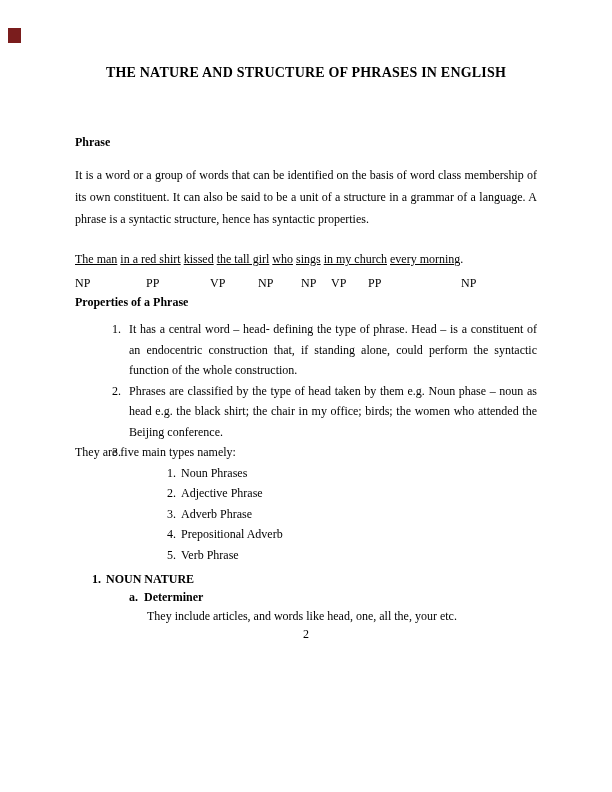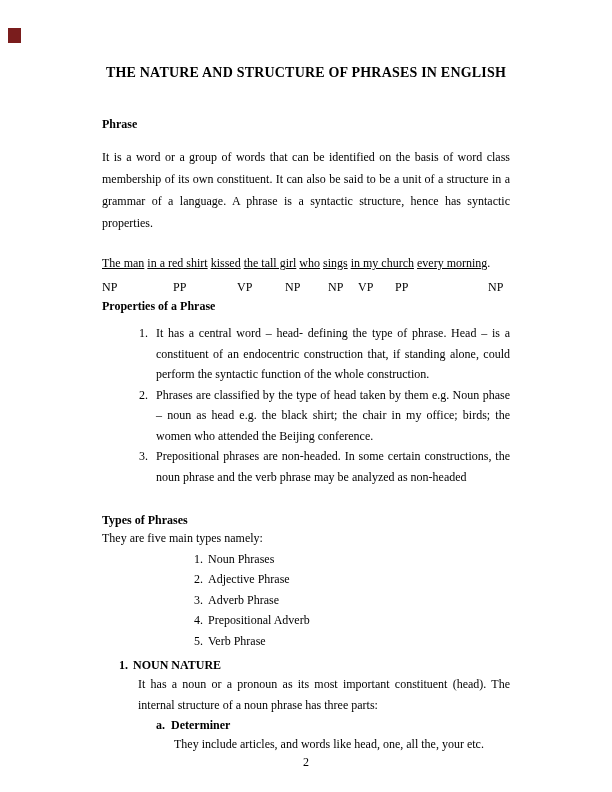--- a/index.html
+++ b/index.html
@@ -8,31 +8,31 @@
     width:612px; height:792px;
     background:#ffffff;
     font-family:"Liberation Serif", serif;
     font-size:12px; color:#000;
     overflow:hidden;
   }
   .marker {
     position:absolute; left:8px; top:28px;
     width:13px; height:15px;
   }
-  .content { padding:0 102px; }
+  .content { padding:0 75px; }
   .doc-title {
     margin-top:64px;
     text-align:center;
     font-weight:bold;
     font-size:14px;
     line-height:18px;
     letter-spacing:0.2px;
   }
   .h-bold { font-weight:bold; line-height:16px; }
-  .h-phrase { margin-top:34px; }
+  .h-phrase { margin-top:52px; }
   .para {
     margin-top:14px;
     line-height:22px;
     text-align:justify;
   }
   .sentence { margin-top:18px; line-height:22px; }
   .sentence .u { text-decoration:underline; }
   .np-row { position:relative; height:18px; margin-top:6px; }
   .np-row span { position:absolute; top:0; }
   .h-props { line-height:17px; }
@@ -93,25 +93,23 @@
       <div class="li">
         <span class="num">1.</span>
         <span>It has a central word – head- defining the type of phrase. Head – is a constituent of an endocentric construction that, if standing alone, could perform the syntactic function of the whole construction.</span>
       </div>
       <div class="li">
         <span class="num">2.</span>
         <span>Phrases are classified by the type of head taken by them e.g. Noun phase – noun as head e.g. the black shirt; the chair in my office; birds; the women who attended the Beijing conference.</span>
       </div>
       <div class="li">
         <span class="num">3.</span>
-        <span>Prepositional phrases are non-headed. In some certain constructions, the noun phrase and the verb phrase may be analyzed as non-headed</span>
       </div>
     </div>
 
-    <div class="h-bold h-types">Types of Phrases</div>
     <div class="types-intro">They are five main types namely:</div>
 
     <div class="tlist">
       <div class="li">
         <span class="num">1.</span>
         <span>Noun Phrases</span>
       </div>
       <div class="li">
         <span class="num">2.</span>
         <span>Adjective Phrase</span>
@@ -127,21 +125,20 @@
       <div class="li">
         <span class="num">5.</span>
         <span>Verb Phrase</span>
       </div>
     </div>
 
     <div class="np-head">
       <span class="num">1.</span>
       <span>NOUN NATURE</span>
     </div>
-    <div class="np-body">It has a noun or a pronoun as its most important constituent (head). The internal structure of a noun phrase has three parts:</div>
 
     <div class="det-head">
       <span class="num">a.</span>
       <span>Determiner</span>
     </div>
     <div class="det-body">They include articles, and words like head, one, all the, your etc.</div>
 
     <div class="page-num">2</div>
 
   </div>

